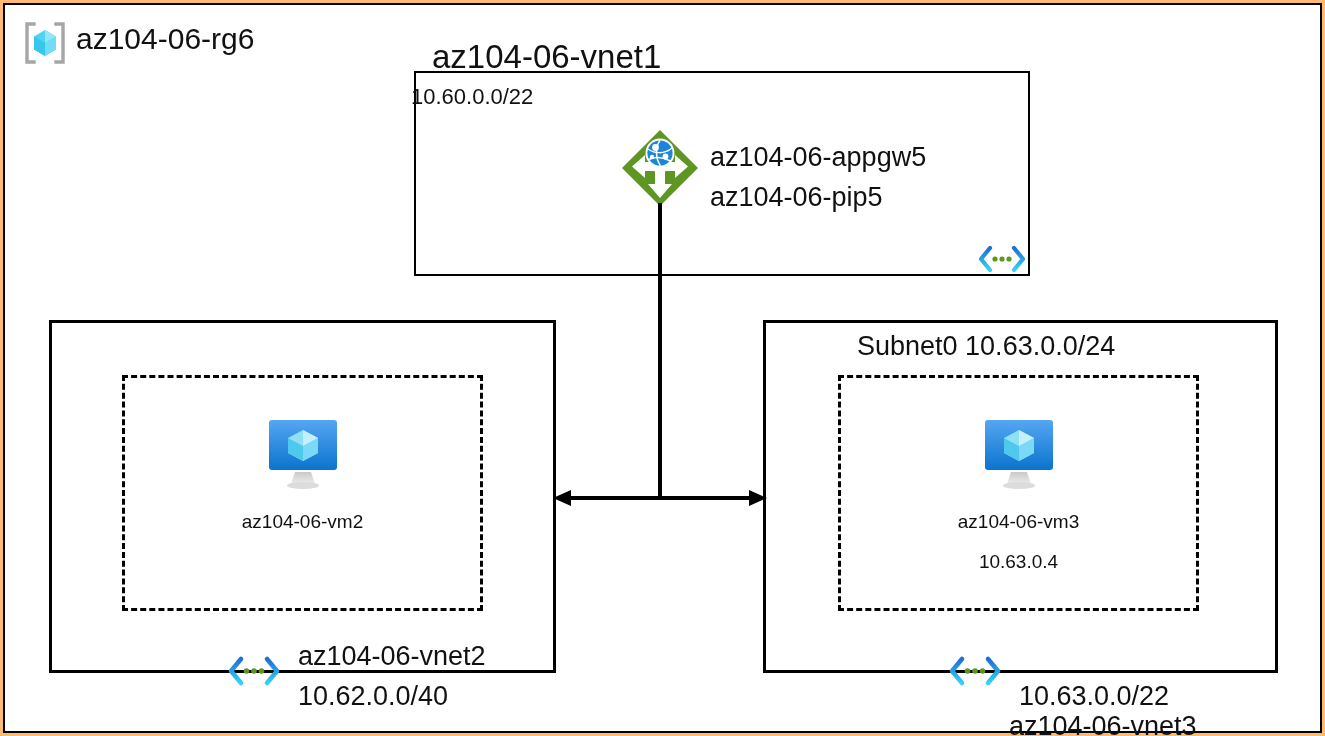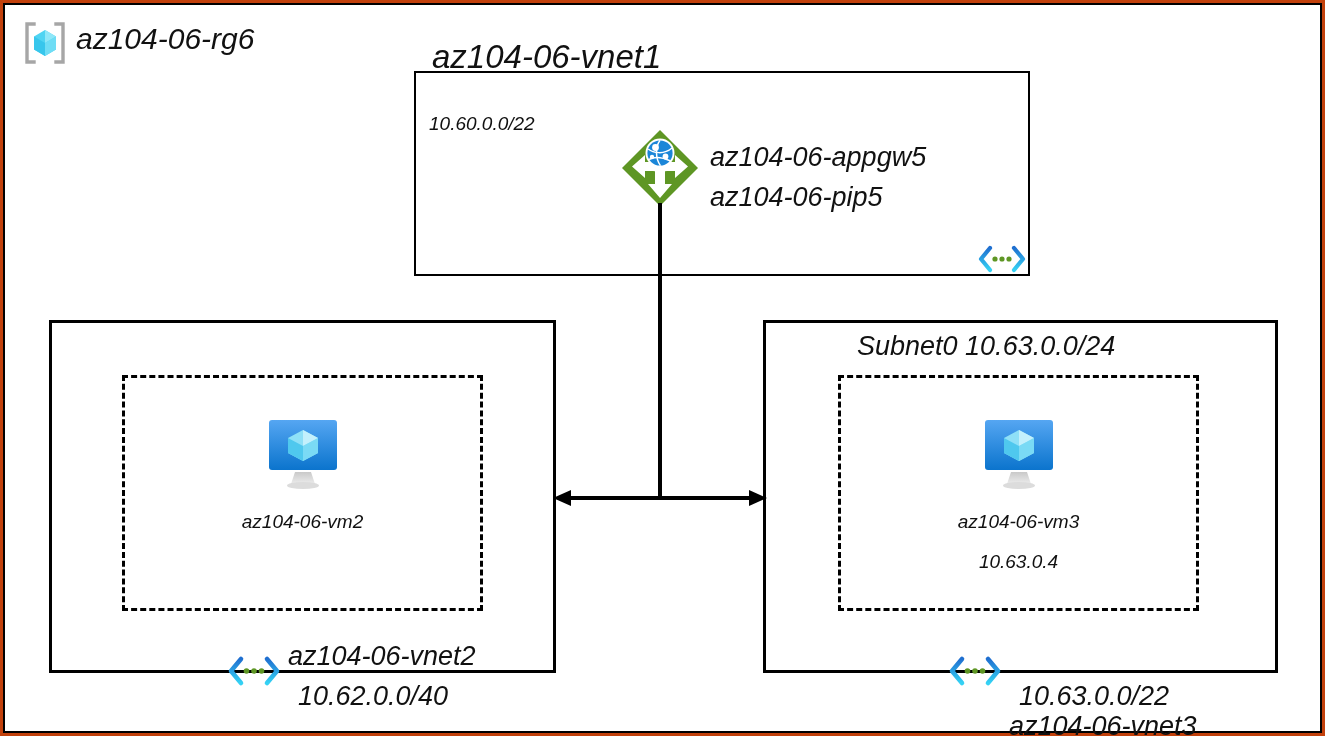--- a/index.html
+++ b/index.html
@@ -7,25 +7,24 @@
     padding: 0;
     background: #ffffff;
   }
   body {
     font-family: "Liberation Sans", sans-serif;
   }
   #canvas {
     position: relative;
     width: 1325px;
     height: 736px;
-    background: #c2410c;
+    background: #fdba74;
     box-sizing: border-box;
     overflow: hidden;
     color: #000000;
-    font-style: italic;
   }
   
   #rg-frame {
     position: absolute;
     left: 3px;
     top: 3px;
     width: 1319px;
     height: 730px;
     border: 2px solid #000000;
     box-sizing: border-box;
@@ -61,24 +60,23 @@
     border: 2px solid #000000;
     box-sizing: border-box;
     background: transparent;
   }
   #vnet1-name {
     left: 432px;
     top: 38px;
     font-size: 33px;
   }
   #vnet1-cidr {
-    left: 429px;
+    left: 411px;
     top: 84px;
-    font-size: 19px;
-    margin-top: 29px;
+    font-size: 22px;
   }
   #vnet1-peer-icon {
     position: absolute;
     left: 978px;
     top: 245px;
     width: 48px;
     height: 28px;
   }
   
   #appgw-icon {
@@ -145,21 +143,21 @@
   #vm2-name { left: 122px; top: 511px; width: 361px; }
   #vm2-ip   { left: 122px; top: 551px; width: 361px; }
   #vm3-name { left: 838px; top: 511px; width: 361px; }
   #vm3-ip   { left: 838px; top: 551px; width: 361px; }
 
   .vnet-peer-icon { position: absolute; width: 54px; height: 32px; }
   #vnet2-peer-icon { left: 227px; top: 655px; }
   #vnet3-peer-icon { left: 948px; top: 655px; }
 
   .vnet-tag { font-size: 27px; }
-  #vnet2-name { left: 288px; top: 641px; text-align: right; }
+  #vnet2-name { left: 298px; top: 641px; text-align: right; }
   #vnet2-cidr { left: 298px; top: 681px; }
   #vnet3-name { left: 1009px; top: 679px; margin-top: 32px; }
   #vnet3-cidr { left: 1019px; top: 681px; }
 </style>
 </head>
 <body>
 
 <div id="canvas">
 
   <div id="rg-frame"></div>

